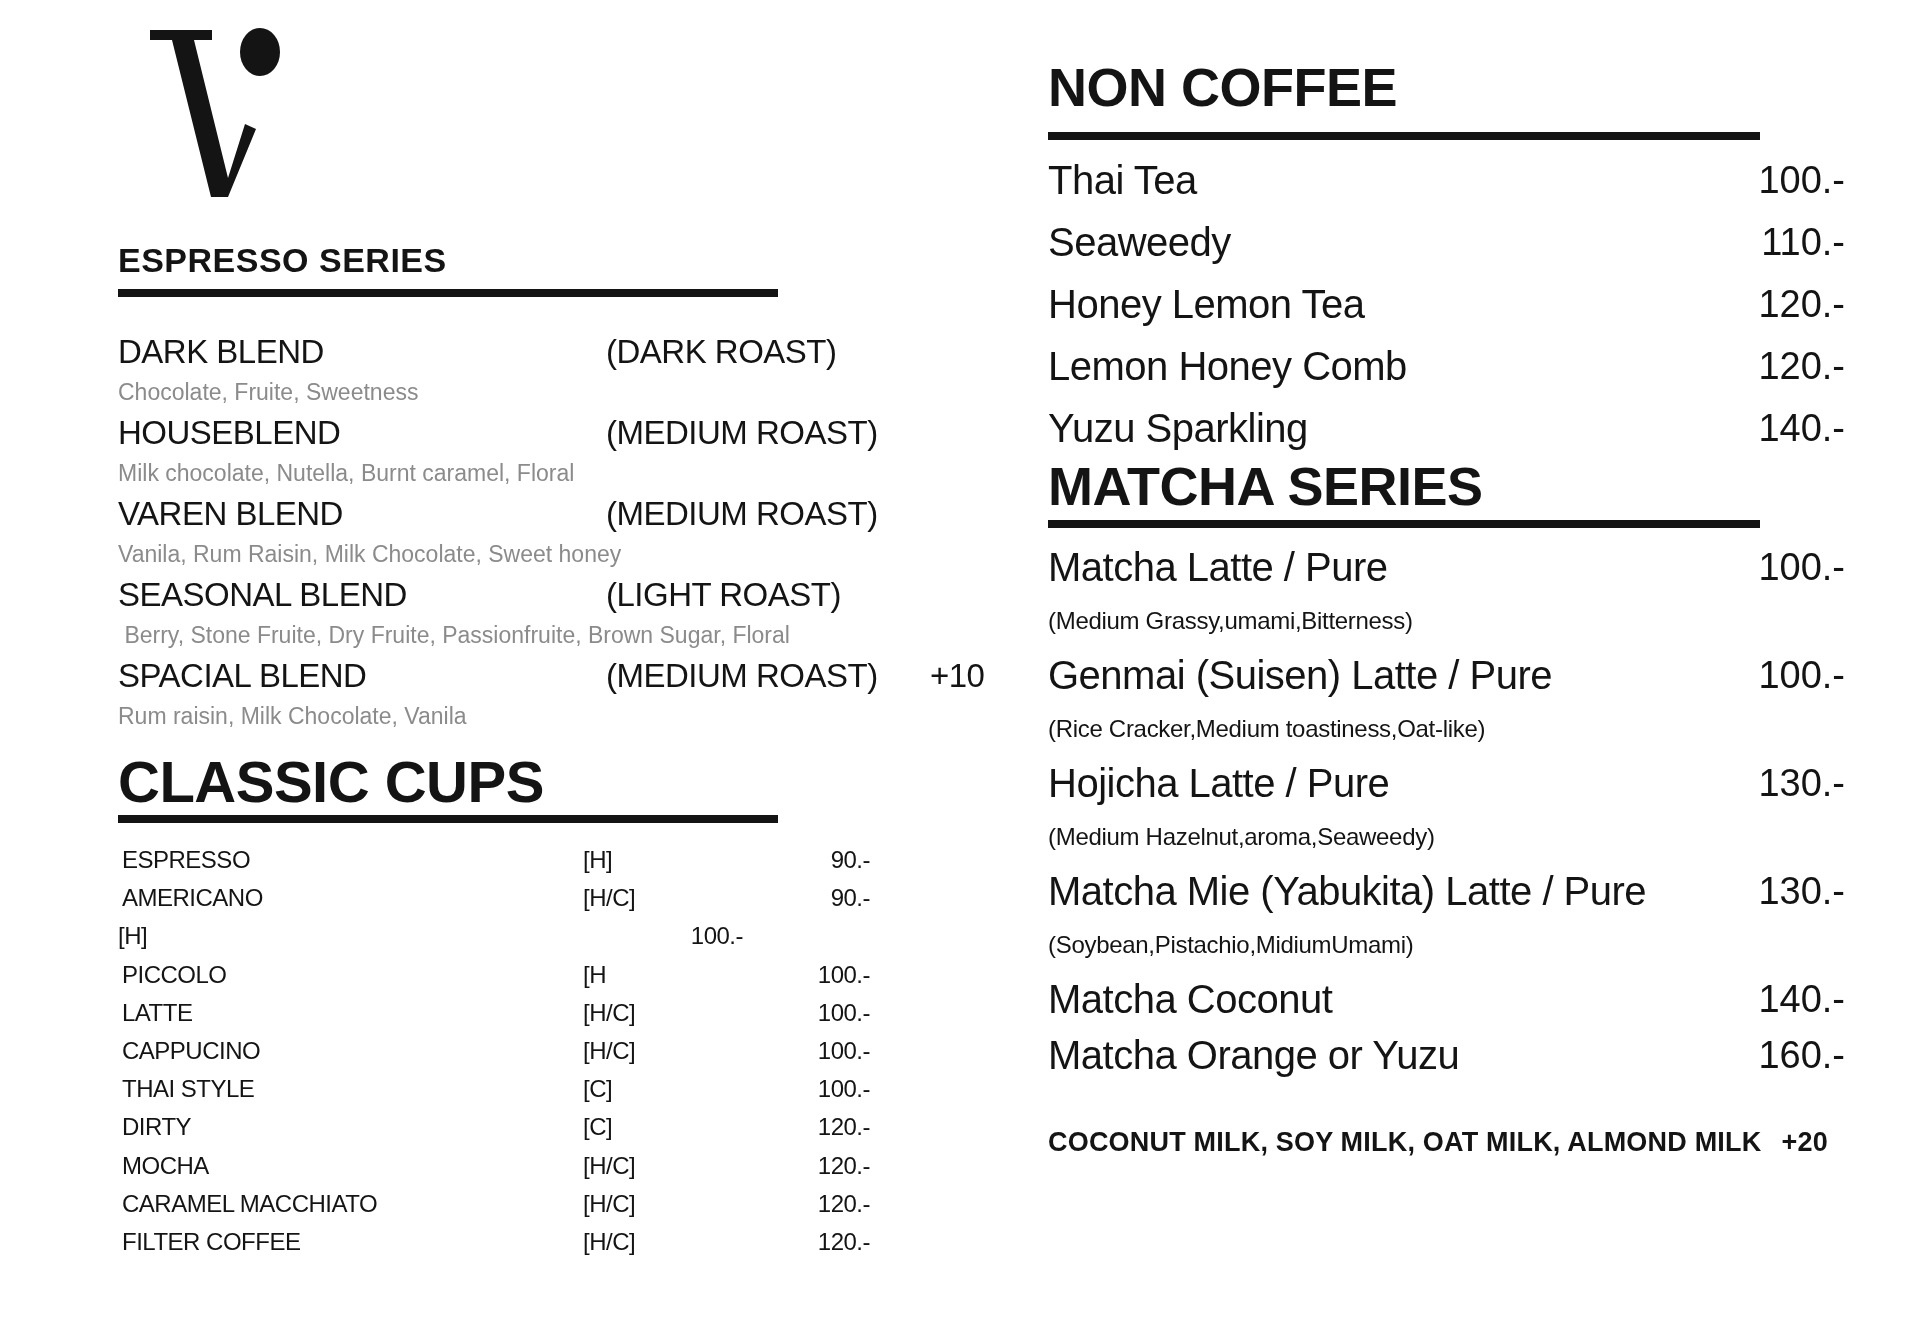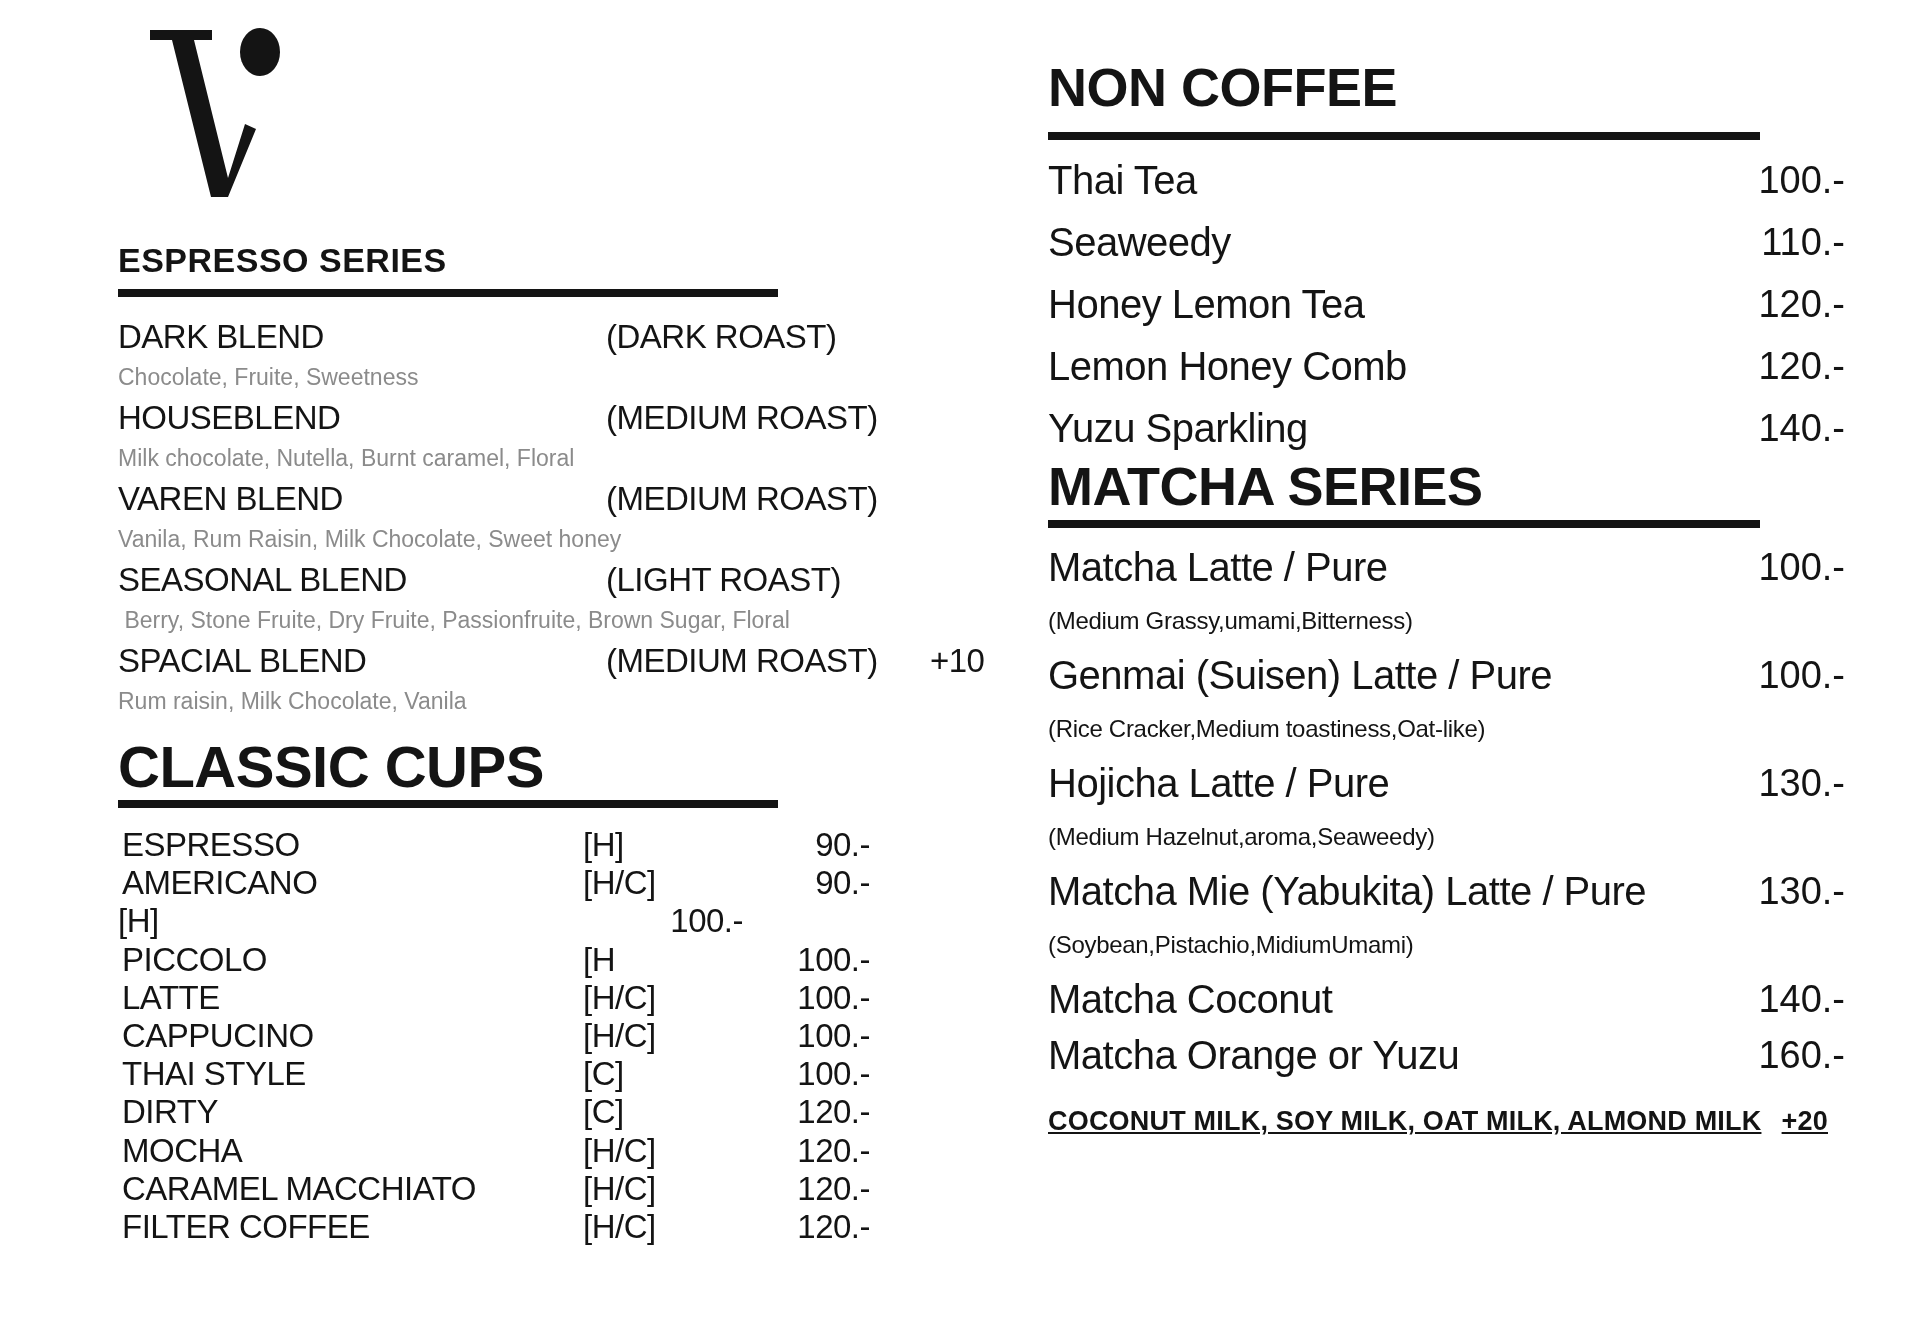--- a/index.html
+++ b/index.html
@@ -24,51 +24,51 @@
   h1.sec-right{
     font-size:54px;font-weight:bold;letter-spacing:-0.5px;line-height:54px;
     margin:0;
   }
   .rule{background:#141414;height:8px;border:0;}
   .rule-left{width:660px;margin-top:12px;}
   .rule-left2{width:660px;margin-top:8px;}
   .rule-right{width:712px;margin-top:18px;}
   .rule-right2{width:712px;margin-top:7px;}
 
-  .esp-list{margin-top:19px;}
+  .esp-list{margin-top:34px;}
   .esp-item{height:81px;}
   .esp-row{position:relative;line-height:42px;font-size:33px;letter-spacing:-0.5px;white-space:nowrap;}
   .esp-name{display:inline-block;}
   .esp-roast{position:absolute;left:488px;top:0;}
   .esp-extra{position:absolute;left:812px;top:0;}
   .esp-desc{font-size:23px;color:#8b8b8b;line-height:38px;white-space:pre;}
 
   .cc-list{margin-top:18px;}
   .cc-row{
     display:grid;grid-template-columns:465px 160px 1fr;align-items:center;
-    height:38.2px;font-size:33px;letter-spacing:-0.5px;width:752px;
+    height:38.2px;font-size:24px;letter-spacing:-0.5px;width:752px;
   }
   .cc-name{padding-left:4px;white-space:nowrap;}
   .cc-price{text-align:right;}
 
   .nc-list{margin-top:9px;}
   .nc-row{display:flex;justify-content:space-between;align-items:center;height:62px;width:797px;font-size:40px;}
   .nc-name{letter-spacing:-0.5px;white-space:nowrap;}
   .nc-price{font-size:38px;}
 
   .m-sec-title{margin-top:50px;}
   .m-list{margin-top:11px;}
   .m-row{display:flex;justify-content:space-between;align-items:center;height:56px;width:797px;font-size:40px;gap:20px;}
   .m-name{letter-spacing:-0.5px;white-space:nowrap;}
   .m-price{font-size:38px;}
   .m-desc{height:52px;display:flex;align-items:center;font-size:24px;letter-spacing:-0.3px;white-space:nowrap;}
 
   .milk-row{
     display:flex;justify-content:space-between;align-items:center;
-    margin-top:23px;width:780px;font-size:27px;font-weight:bold;letter-spacing:0.2px;text-decoration:underline;
+    margin-top:44px;width:780px;font-size:27px;font-weight:bold;letter-spacing:0.2px;
   }
 </style>
 </head>
 <body>
 
 <div class="col left-col">
 
   <div class="logo-wrap">
     <svg width="135" height="175" viewBox="0 0 135 175">
       <path fill="#141414" d="M2,4 L64,4 L64,14 L46,14 L80,152 L97,98 L108,103 L80,171 L63,171 L24,14 L2,14 Z"></path>

